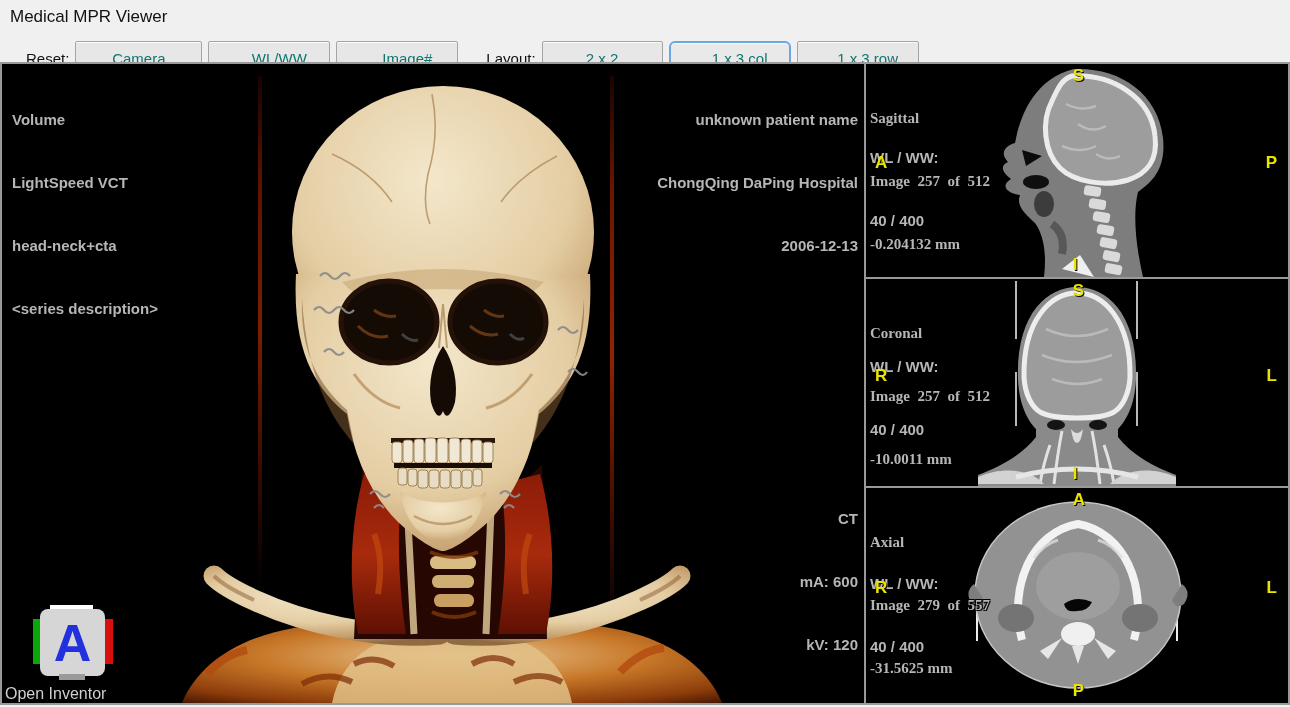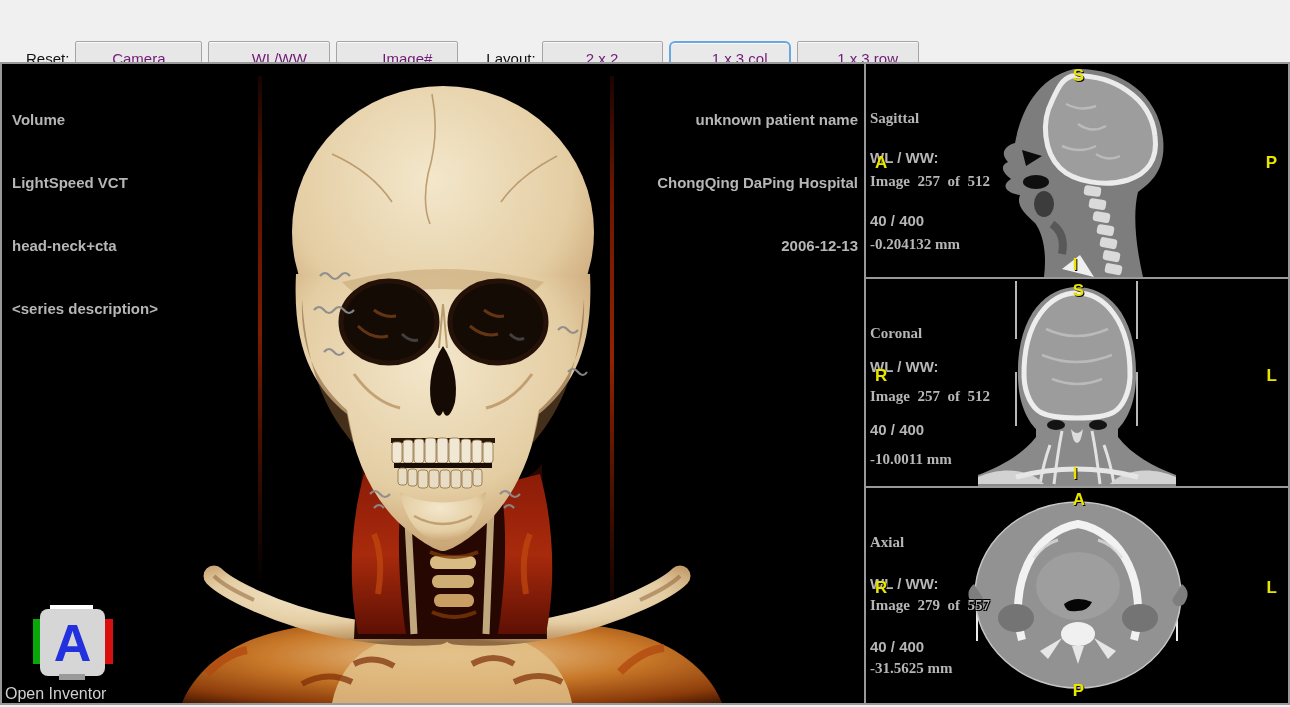--- a/index.html
+++ b/index.html
@@ -6,21 +6,21 @@
   html,body { width:1290px; height:707px; overflow:hidden; background:#f0f0f0;
     font-family:"Liberation Sans", sans-serif; }
   .app { position:relative; width:1290px; height:707px; background:#f0f0f0; }
 
   
   .titlebar { position:absolute; left:0; top:0; width:100%; height:32px; }
   .title { position:absolute; left:10px; top:7px; font-size:17px; color:#111; }
   .toolbar { position:absolute; left:0; top:42px; width:100%; height:32px;
     display:flex; align-items:center;margin-left:16px; }
   .tb-label { font-size:15px; color:#111; margin-left:10px; }
-  .tb-btn { height:34px; font-size:15px; color:#701a75; background:#e7e7e7;
+  .tb-btn { height:34px; font-size:15px; color:#0f766e; background:#e7e7e7;
     border:1px solid #a5a5a5; border-radius:2px; margin-left:6px;
     font-family:"Liberation Sans", sans-serif;
     box-shadow: inset 0 1px 0 #fafafa; cursor:pointer; }
   .tb-btn.w127 { width:127px; } .tb-btn.w122 { width:122px;padding-left:20px; } .tb-btn.w121 { width:121px; }
   .tb-btn.selected { border:2px solid #6aa7e0; background:#e9e9e9; border-radius:6px; }
   .gap1 { width:18px; }
 
   
   .viewer { position:absolute; left:0; top:62px; width:1290px; height:643px;
     background:#999; }
@@ -57,20 +57,23 @@
   .oi-right { position:absolute; right:0; top:14px; width:9px; height:45px; background:#d80f0f; }
   .oi-bottom { position:absolute; left:26px; bottom:1px; width:26px; height:6px; background:#9a9a9a; }
   .oi-caption { position:absolute; left:3px; bottom:0px; color:#cfcfcf; font-size:16px;
     text-shadow:1px 1px 0 #000; }
 </style>
 </head>
 <body>
 
 <div class="app">
 
+  <div class="titlebar">
+    <div class="title">Medical MPR Viewer</div>
+  </div>
 
   <div class="toolbar">
     <span class="tb-label">Reset:</span>
     <button class="tb-btn w127">Camera</button>
     <button class="tb-btn w122">WL/WW</button>
     <button class="tb-btn w122">Image#</button>
     <span class="gap1"></span>
     <span class="tb-label">Layout:</span>
     <button class="tb-btn w121">2 x 2</button>
     <button class="tb-btn w122 selected">1 x 3 col</button>
@@ -210,20 +213,25 @@
         <div>Volume</div>
         <div>LightSpeed VCT</div>
         <div>head-neck+cta</div>
         <div>&lt;series description&gt;</div>
       </div>
       <div class="ov tr">
         <div>unknown patient name</div>
         <div>ChongQing DaPing Hospital</div>
         <div>2006-12-13</div>
       </div>
+      <div class="ov br">
+        <div>CT</div>
+        <div>mA: 600</div>
+        <div>kV: 120</div>
+      </div>
       <div class="oi-logo">
         <div class="oi-top"></div>
         <div class="oi-left"></div>
         <div class="oi-right"></div>
         <div class="oi-box"></div>
         <div class="oi-bottom"></div>
         <div class="oi-a">A</div>
       </div>
       <div class="oi-caption">Open Inventor</div>
     </div>

